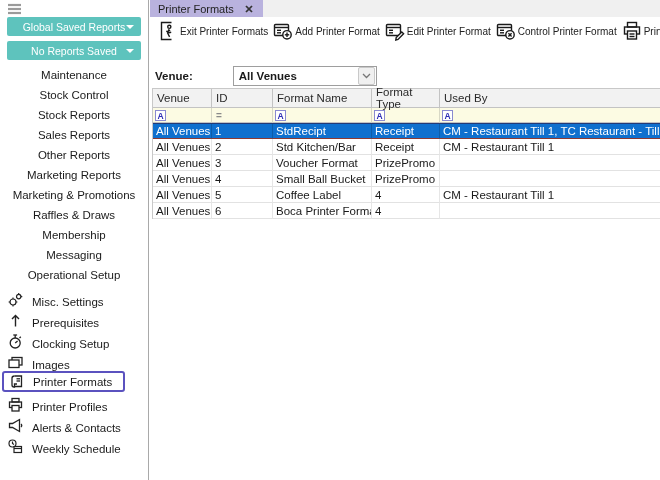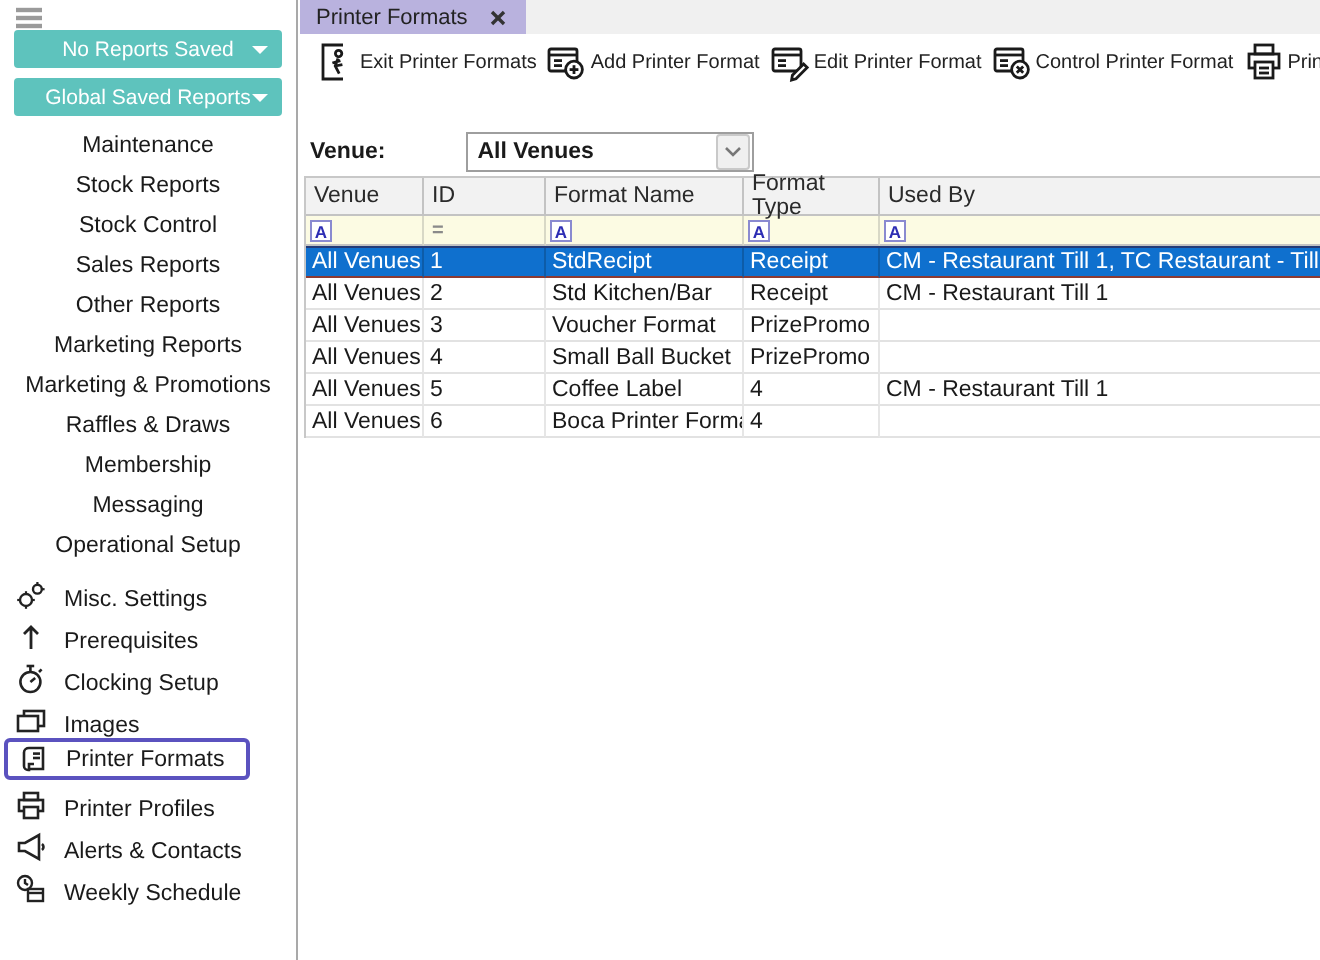--- a/index.html
+++ b/index.html
@@ -90,32 +90,32 @@
   <div class="sidebar">
     <span class="hamburger">
       <svg viewBox="0 0 15 12">
           <g stroke="#9a9a9a" stroke-width="2.2">
         <line x1="1" y1="2" x2="14" y2="2"></line>
             <line x1="1" y1="6" x2="14" y2="6"></line>
             <line x1="1" y1="10" x2="14" y2="10"></line>
       </g>
         </svg>
     </span>
+    <div class="teal-btn" style="margin-top:2px">
+      <span>Global Saved Reports</span>
+      <span class="caret"></span>
+    </div>
     <div class="teal-btn">
       <span>No Reports Saved</span>
       <span class="caret"></span>
     </div>
-    <div class="teal-btn" style="margin-top:2px">
-      <span>Global Saved Reports</span>
-      <span class="caret"></span>
-    </div>
 
     <div class="nav-text-item">Maintenance</div>
+    <div class="nav-text-item">Stock Control</div>
     <div class="nav-text-item">Stock Reports</div>
-    <div class="nav-text-item">Stock Control</div>
     <div class="nav-text-item">Sales Reports</div>
     <div class="nav-text-item">Other Reports</div>
     <div class="nav-text-item">Marketing Reports</div>
     <div class="nav-text-item">Marketing &amp; Promotions</div>
     <div class="nav-text-item">Raffles &amp; Draws</div>
     <div class="nav-text-item">Membership</div>
     <div class="nav-text-item">Messaging</div>
     <div class="nav-text-item">Operational Setup</div>
 
     <div class="nav-icon-list">

